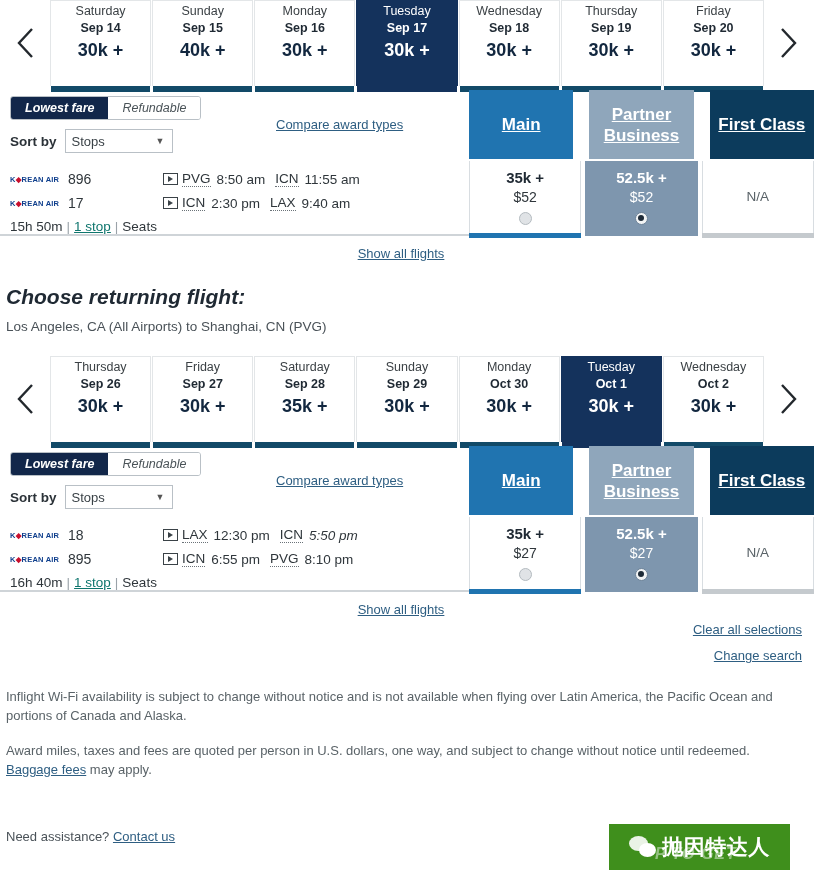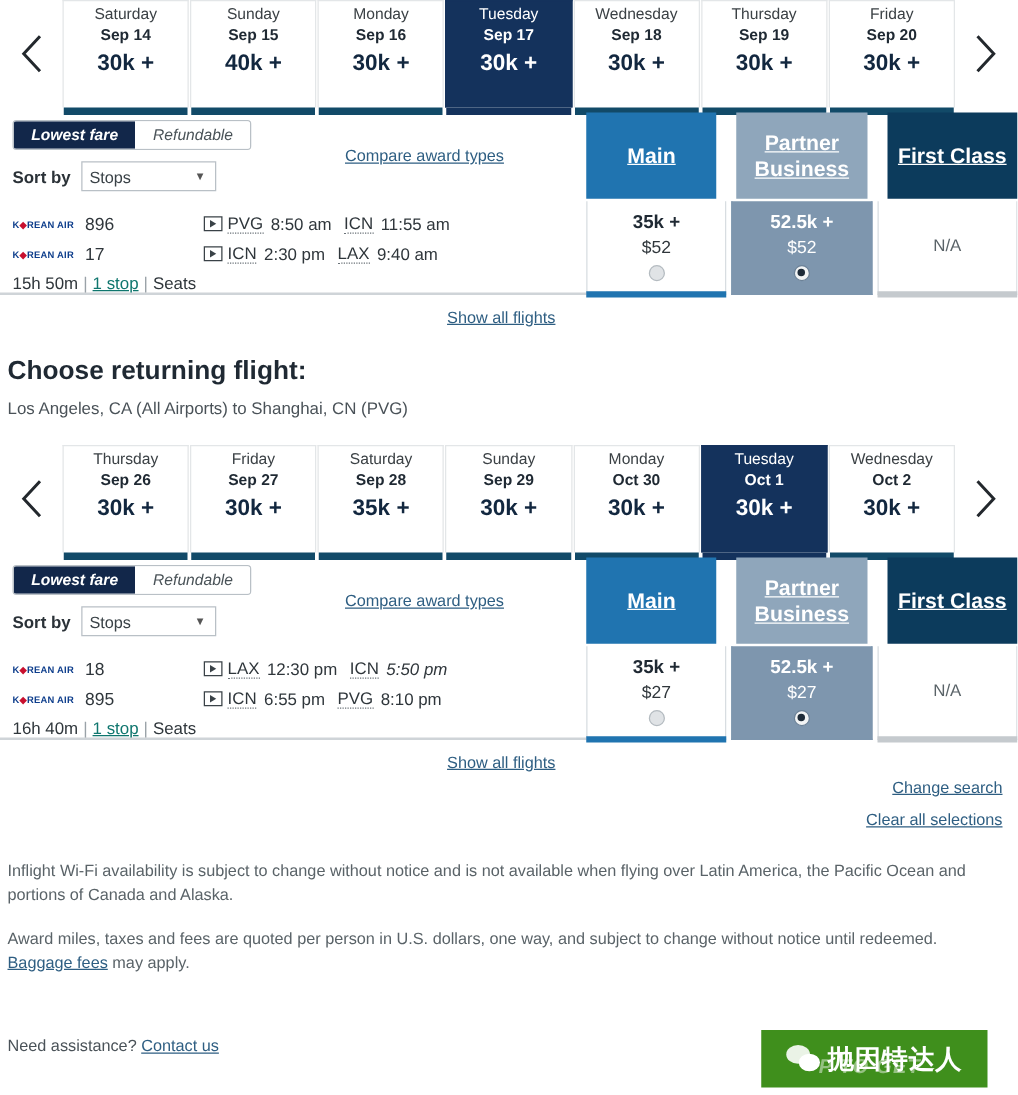--- a/index.html
+++ b/index.html
@@ -314,20 +314,21 @@
     text-decoration: underline;
     cursor: pointer;
   }
 
   
   .sec-title {
     font-size: 21px;
     font-weight: bold;
     color: #1f2933;
     padding: 24px 0 0 6px;
+    font-style: italic;
   }
   .sec-sub {
     font-size: 13.5px;
     color: #4a5258;
     padding: 10px 0 0 6px;
   }
 
   
   .footer-links {
     text-align: right;
@@ -672,22 +673,22 @@
         </div>
       </div>
   </div>
 
   <div class="show-all">
     <a>Show all flights</a>
   </div>
 </div>
 
 <div class="footer-links">
+  <div><a class="link-right">Clear all selections</a></div>
   <div><a class="link-right">Change search</a></div>
-  <div><a class="link-right">Clear all selections</a></div>
 </div>
 
 <div class="legal legal-b1">Inflight Wi-Fi availability is subject to change without notice and is not available when flying over Latin America, the Pacific Ocean and portions of Canada and Alaska.</div>
 <div class="legal legal-b2">Award miles, taxes and fees are quoted per person in U.S. dollars, one way, and subject to change without notice until redeemed.</div>
 <div class="legal"><a>Baggage fees</a><span> may apply.</span></div>
 
 <div class="assist" style="margin-top:50px;">
   <span>Need assistance? </span><a>Contact us</a>
 </div>
 

